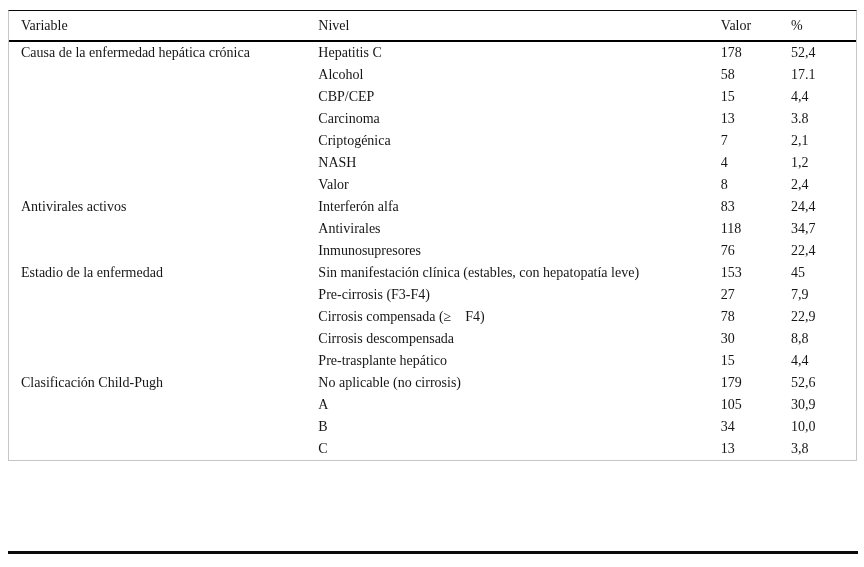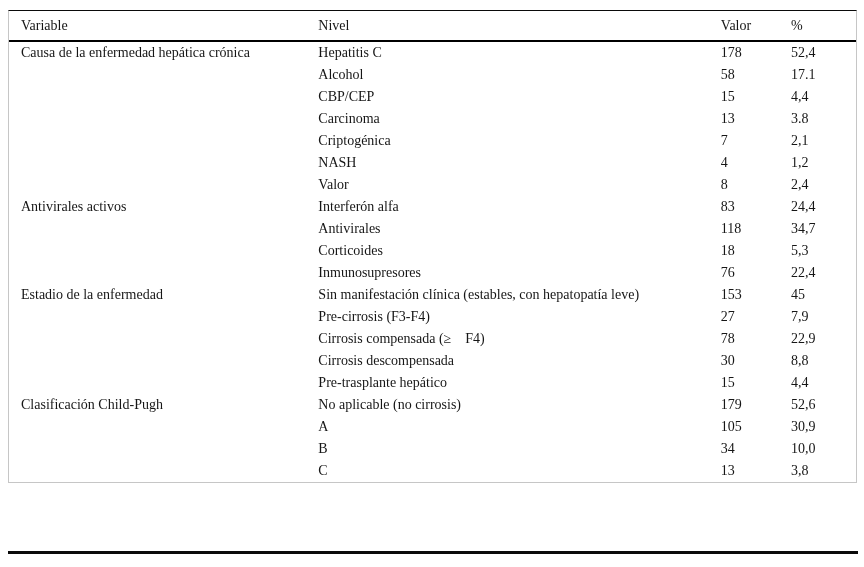--- a/index.html
+++ b/index.html
@@ -130,26 +130,20 @@
           <td>24,4</td>
         </tr>
         <tr>
           <td class="v"></td>
           <td>Antivirales</td>
           <td>118</td>
           <td>34,7</td>
         </tr>
         <tr>
           <td class="v"></td>
-          <td>Corticoides</td>
-          <td>18</td>
-          <td>5,3</td>
-        </tr>
-        <tr>
-          <td class="v"></td>
           <td>Inmunosupresores</td>
           <td>76</td>
           <td>22,4</td>
         </tr>
         <tr>
           <td class="v">Estadio de la enfermedad</td>
           <td>Sin manifestación clínica (estables, con hepatopatía leve)</td>
           <td>153</td>
           <td>45</td>
         </tr>

